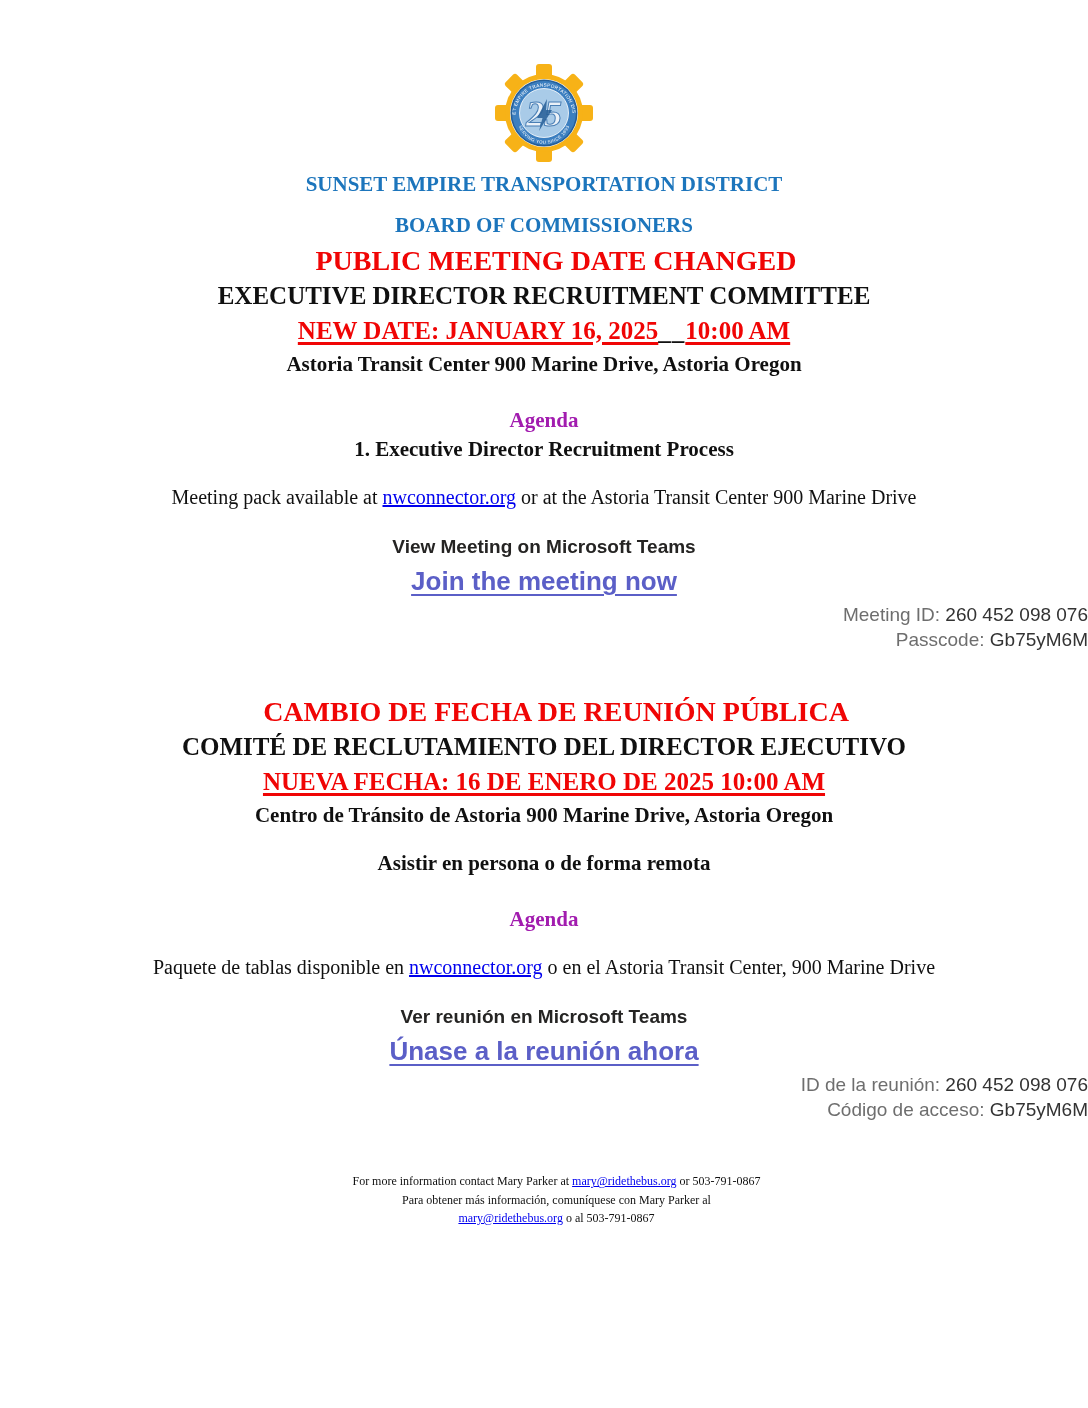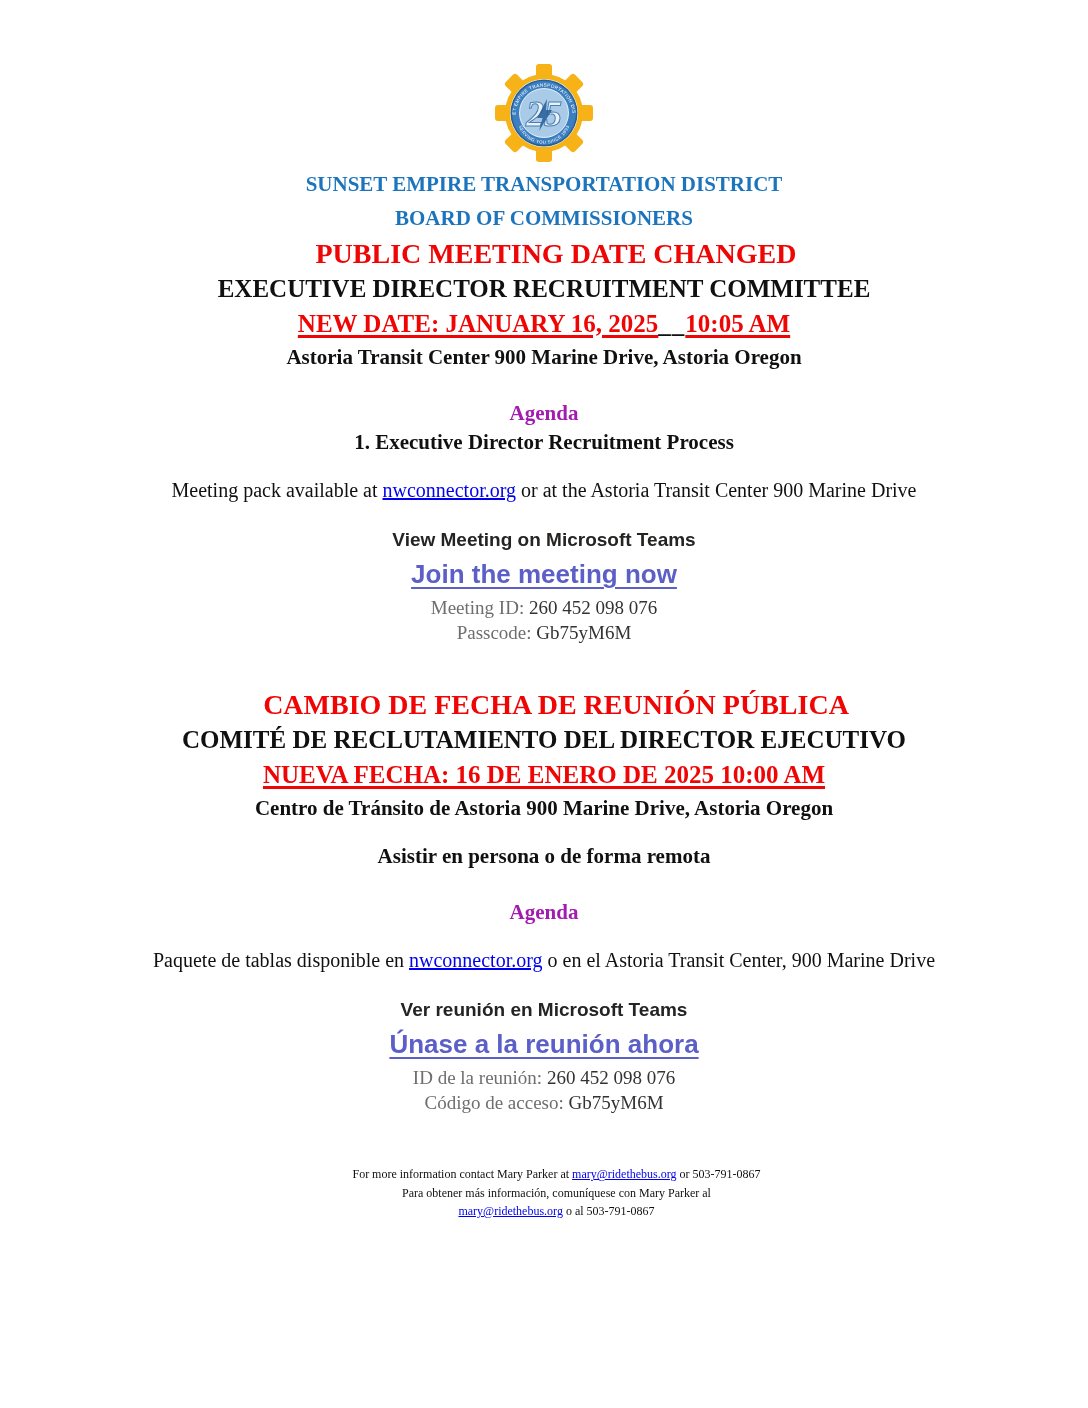--- a/index.html
+++ b/index.html
@@ -7,41 +7,41 @@
     width: 1088px; min-height: 1408px;
     font-family: "Liberation Serif", serif;
     color: #111111;
     -webkit-font-smoothing: antialiased;
   }
   .page { width: 1088px; min-height: 1408px; text-align: center; overflow: hidden; }
 
   .logo-wrap { margin: 62px auto 0; width: 106px; height: 100px; }
 
   .org-line   { margin-top: 10px; font-size: 21px; font-weight: bold; color: #1C75BC; line-height: 1.15; }
-  .org-line2  { margin-top: 10px; }
+  .org-line2  { margin-top: 17px; }
   .notice-red { margin-top: 9px;  font-size: 28px; font-weight: bold; color: #F00505; line-height: 1.1; padding-left: 24px; }
   .committee  { margin-top: 5px;  font-size: 25px; font-weight: bold; color: #101010; line-height: 1.1; }
   .new-date   { margin-top: 7px;  font-size: 25px; font-weight: bold; color: #F00505; line-height: 1.15; }
   .new-date .red-underlined { text-decoration: underline; text-decoration-thickness: 2.5px; text-underline-offset: 3px; }
   .new-date .black-gap { color: #111111; font-weight: bold; letter-spacing: 1px; }
   .location   { margin-top: 7px;  font-size: 21px; font-weight: bold; color: #101010; }
   .attend     { margin-top: 23px; font-size: 21px; font-weight: bold; color: #101010; }
   .agenda-title { margin-top: 31px; font-size: 21px; font-weight: bold; color: #a21caf; }
   .agenda-item  { margin-top: 4px;  font-size: 21px; font-weight: bold; color: #101010; }
   .pack-line  { margin-top: 24px; font-size: 20px; font-weight: normal; color: #101010; }
 
   a.doc-link { color: #0000EE; text-decoration: underline; cursor: pointer; }
 
   .teams-view { margin-top: 27px; font-family: "Liberation Sans", sans-serif; font-size: 19px; font-weight: bold; color: #252423; }
   .teams-join { margin-top: 8px; }
   .teams-join a {
     font-family: "Liberation Sans", sans-serif; font-size: 26px; font-weight: bold;
     color: #5B5FC7; text-decoration: underline; text-decoration-thickness: 2px; text-underline-offset: 4px; cursor: pointer;
   }
-  .teams-meta { margin-top: 7px; font-family: Liberation Serif, serif; font-size: 19px; color: #6E6E6E; }
+  .teams-meta { margin-top: 7px; font-family: Liberation Sans, sans-serif; font-size: 19px; color: #6E6E6E; text-align: right; }
   .teams-meta + .teams-meta { margin-top: 3px; }
   .teams-meta .meta-value { color: #333333; }
 
   .es-gap { margin-top: 46px; }
 
   .footer { margin-top: 52px; font-size: 12px; color: #101010; line-height: 1.35; padding-left: 25px; }
   .footer div { margin-top: 2px; }
 </style>
 </head>
 <body>
@@ -81,21 +81,21 @@
         <polygon points="3,-14 -7,5 -1.5,5 -5,18 8,-3 2,-3" fill="#265E96" opacity="0.85"></polygon>
       </g>
     </svg>
   </div>
 
   <div class="org-line">SUNSET EMPIRE TRANSPORTATION DISTRICT</div>
   <div class="org-line org-line2">BOARD OF COMMISSIONERS</div>
   <div class="notice-red">PUBLIC MEETING DATE CHANGED</div>
   <div class="committee">EXECUTIVE DIRECTOR RECRUITMENT COMMITTEE</div>
   <div class="new-date">
-    <span class="red-underlined">NEW DATE: JANUARY 16, 2025</span><span class="black-gap">__</span><span class="red-underlined">10:05 AM</span>
+    <span class="red-underlined">NEW DATE: JANUARY 16, 2025</span><span class="black-gap">__</span><span class="red-underlined">10:00 AM</span>
   </div>
   <div class="location">Astoria Transit Center 900 Marine Drive, Astoria Oregon</div>
 
   <div class="agenda-title">Agenda</div>
   <div class="agenda-item">1. Executive Director Recruitment Process</div>
 
   <div class="pack-line">
     <span>Meeting pack available at </span><a class="doc-link">nwconnector.org</a><span> or at the Astoria Transit Center 900 Marine Drive</span>
   </div>
 

